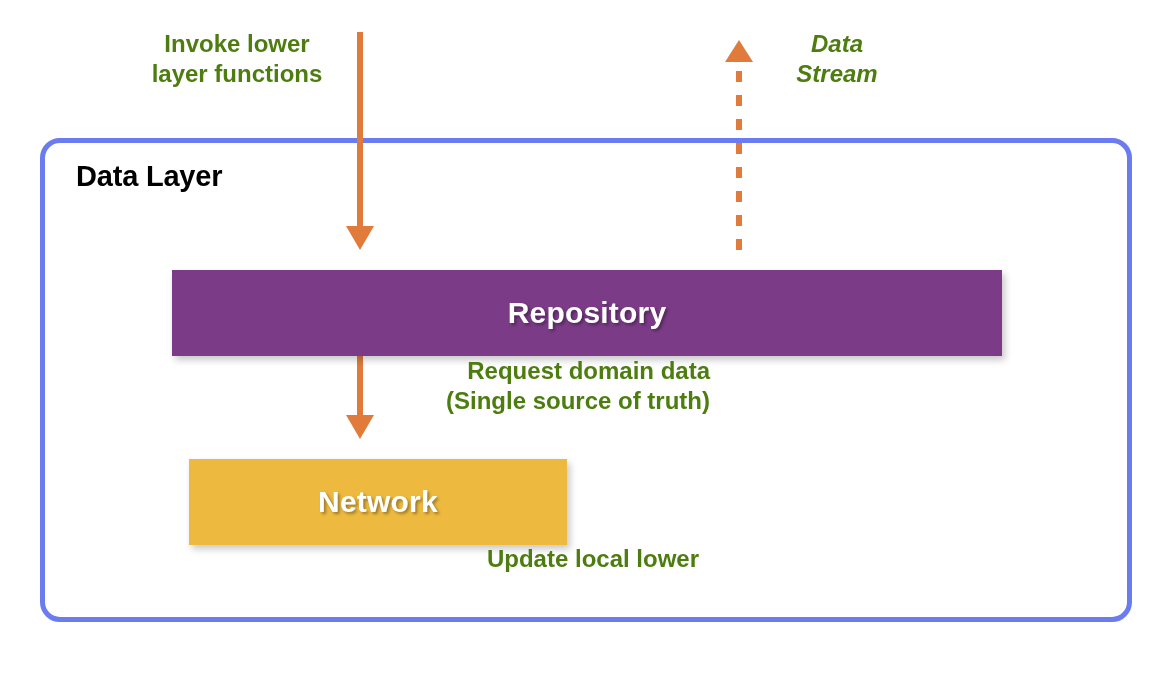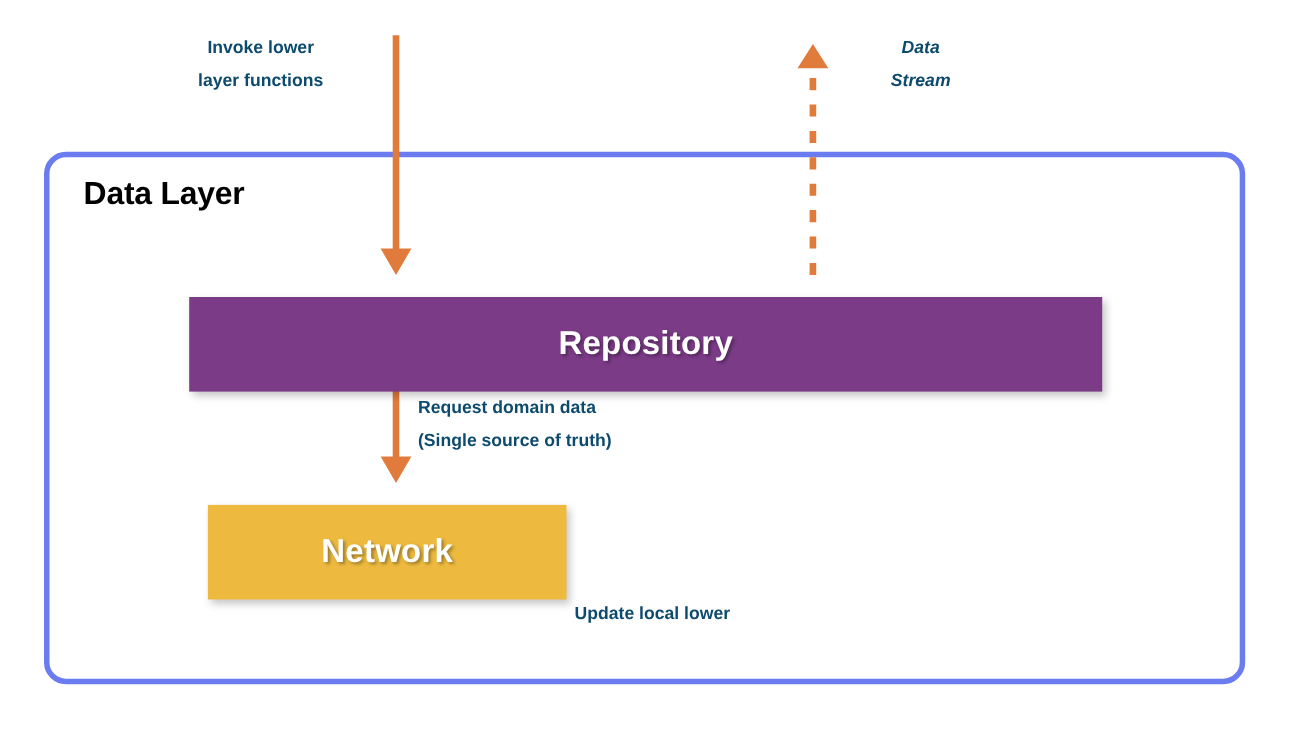--- a/index.html
+++ b/index.html
@@ -61,62 +61,62 @@
   .block-repository {
     left: 172px;
     top: 250px;
     width: 830px;
     height: 86px;
     background: #7B3B87;
   }
   .block-network {
     left: 189px;
     top: 439px;
-    width: 326px;
+    width: 378px;
     height: 86px;
     background: #EDBA3F;
   }
 
   
   .arrow-layer {
     position: absolute;
     left: 0;
     top: 0;
     width: 1174px;
     height: 683px;
     pointer-events: none;
   }
 
   
   .note {
     position: absolute;
-    color: #0c4a6e;
+    color: #4d7c0f;
     font-weight: bold;
-    font-size: 16px;
+    font-size: 24px;
     line-height: 30px;
     white-space: pre-line;
   }
   .note-invoke {
     left: 132px;
     top: 29px;
     width: 210px;
     text-align: center;
   }
   .note-stream {
     left: 772px;
     top: 29px;
     width: 130px;
     text-align: center;
     font-style: italic;
   }
   .note-request {
     left: 380px;
     top: 356px;
     width: 330px;
-    text-align: left;
+    text-align: right;
   }
   .note-update {
     left: 438px;
     top: 544px;
     width: 310px;
     text-align: center;
   }
 </style>
 </head>
 <body>

